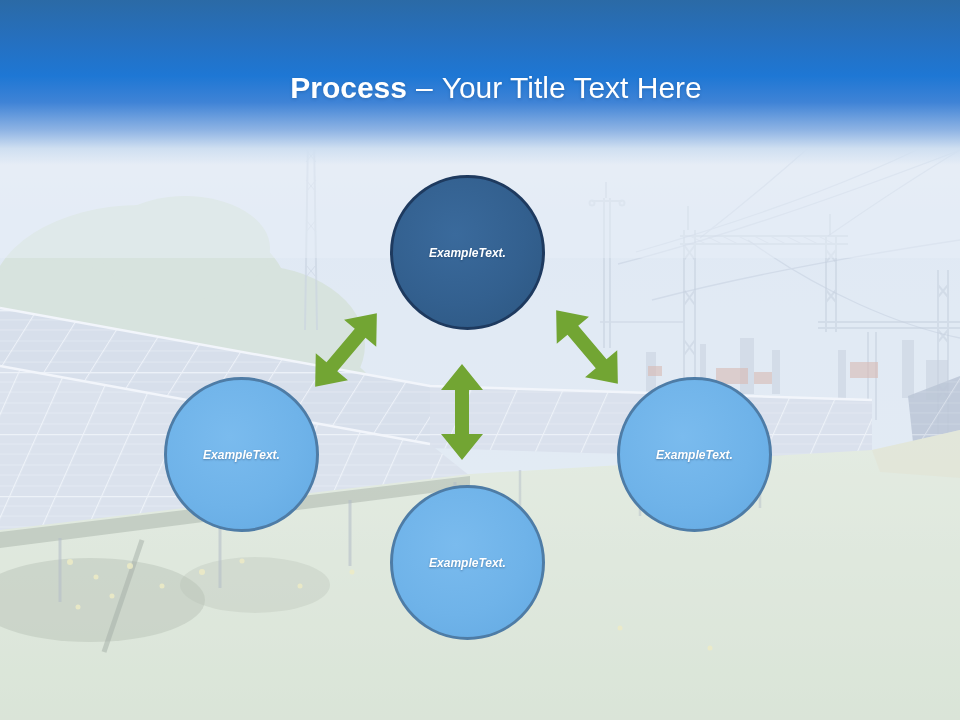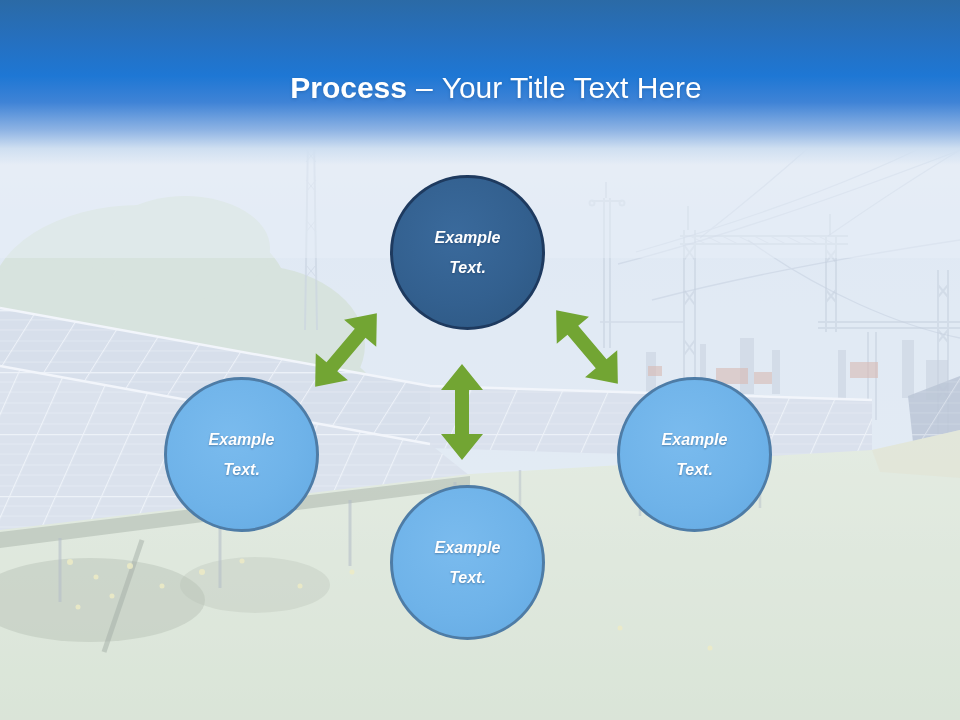--- a/index.html
+++ b/index.html
@@ -24,22 +24,22 @@
   }
   .page-title .emph{font-weight:700;}
   .page-title .sep{padding:0 9px;}
   
   .bg-photo{position:absolute;left:0;top:0;z-index:1;}
   
   .arrows{position:absolute;left:0;top:0;z-index:5;}
   .circle-node{
     position:absolute;z-index:6;border-radius:50%;
     width:149px;height:149px;
-    display:flex;flex-direction:column;align-items:center;justify-content:center;
-    color:#FFFFFF;font-size:16px;line-height:30px;font-weight:700;font-style:italic;
+    display:flex;flex-direction:row;align-items:center;justify-content:center;
+    color:#FFFFFF;font-size:12px;line-height:30px;font-weight:700;font-style:italic;
     text-align:left;text-shadow:0 1px 2px rgba(10,30,60,.35);
   }
   .node-dark{
     background:radial-gradient(circle at 42% 38%, #3A6A9C 0%, #33608F 55%, #2C5680 100%);
     border:3.5px solid #1E3A5F;
   }
   .node-light{
     background:radial-gradient(circle at 42% 38%, #7ABBEE 0%, #6FB3E9 55%, #63A9E2 100%);
     border:3px solid #4E7CA6;
   }

